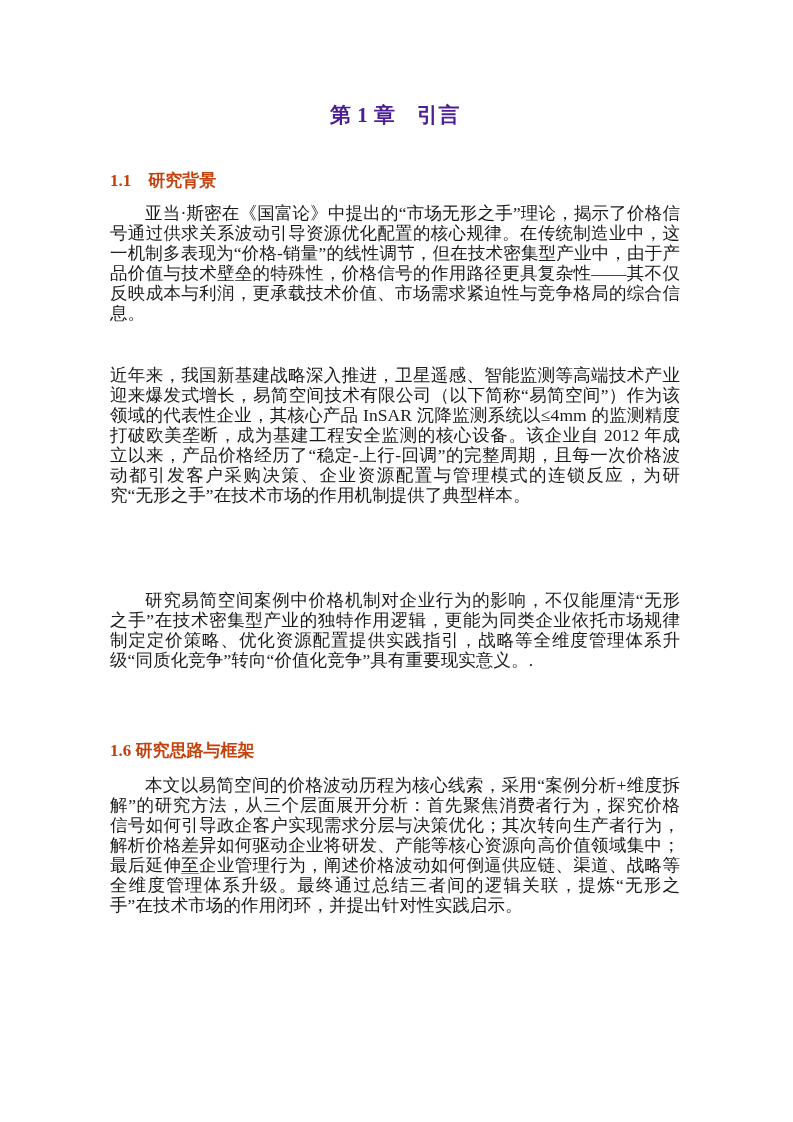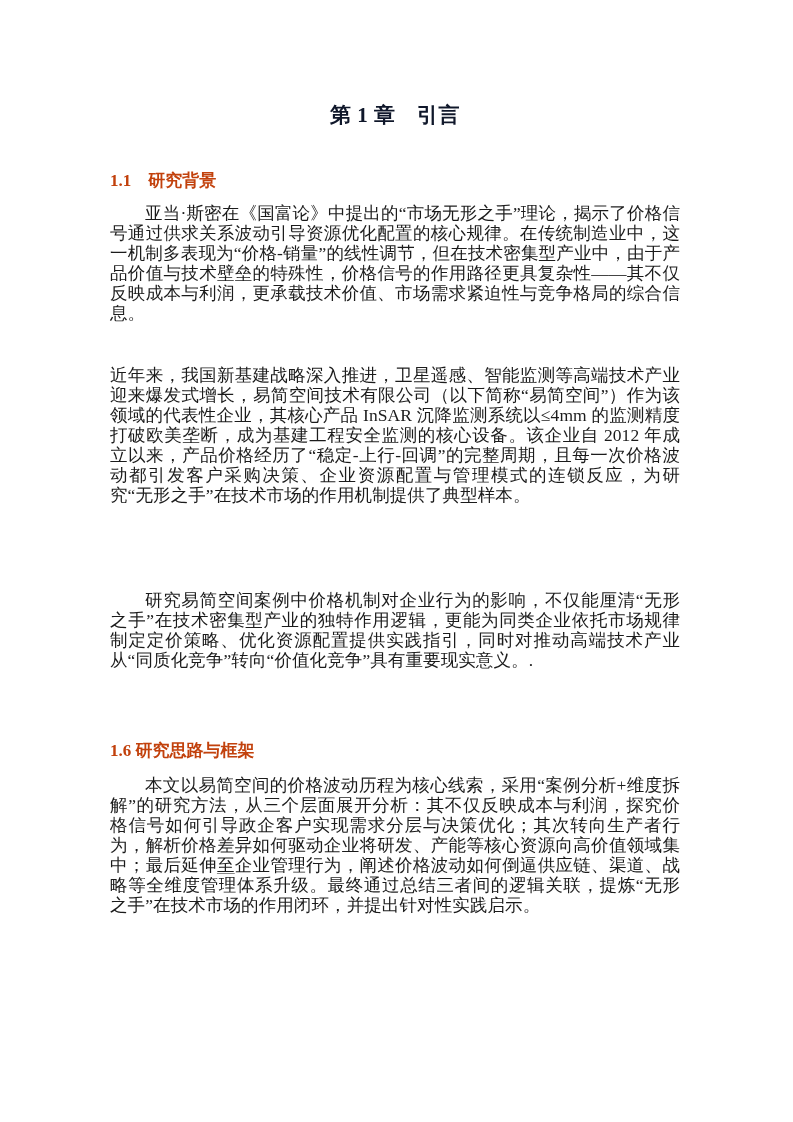--- a/index.html
+++ b/index.html
@@ -40,21 +40,21 @@
     padding: 0;
     position: absolute;
     left: 0;
     top: 100px;
     width: 570px;
     text-align: center;
     font-size: 21px;
     font-weight: bold;
     letter-spacing: 0.5px;
     line-height: 30px;
-    color: #0f172a;
+    color: #4c1d95;
     white-space: pre;
   }
 
   
   .section-heading {
     margin: 0;
     padding: 0;
     font-size: 17px;
     font-weight: bold;
     line-height: 26px;
@@ -102,25 +102,25 @@
 
     <div class="blk" style="top:203px;">
       <p class="para indent">亚当·斯密在《国富论》中提出的“市场无形之手”理论，揭示了价格信号通过供求关系波动引导资源优化配置的核心规律。在传统制造业中，这一机制多表现为“价格-销量”的线性调节，但在技术密集型产业中，由于产品价值与技术壁垒的特殊性，价格信号的作用路径更具复杂性——其不仅反映成本与利润，更承载技术价值、市场需求紧迫性与竞争格局的综合信息。</p>
     </div>
 
     <div class="blk" style="top:365px;">
       <p class="para">近年来，我国新基建战略深入推进，卫星遥感、智能监测等高端技术产业迎来爆发式增长，易简空间技术有限公司（以下简称“易简空间”）作为该领域的代表性企业，其核心产品 InSAR 沉降监测系统以≤4mm 的监测精度打破欧美垄断，成为基建工程安全监测的核心设备。该企业自 2012 年成立以来，产品价格经历了“稳定-上行-回调”的完整周期，且每一次价格波动都引发客户采购决策、企业资源配置与管理模式的连锁反应，为研究“无形之手”在技术市场的作用机制提供了典型样本。</p>
     </div>
 
     <div class="blk" style="top:590px;">
-      <p class="para indent">研究易简空间案例中价格机制对企业行为的影响，不仅能厘清“无形之手”在技术密集型产业的独特作用逻辑，更能为同类企业依托市场规律制定定价策略、优化资源配置提供实践指引，同时对推动高端技术产业从“同质化竞争”转向“价值化竞争”具有重要现实意义。.</p>
+      <p class="para indent">研究易简空间案例中价格机制对企业行为的影响，不仅能厘清“无形之手”在技术密集型产业的独特作用逻辑，更能为同类企业依托市场规律制定定价策略、优化资源配置提供实践指引，战略等全维度管理体系升级“同质化竞争”转向“价值化竞争”具有重要现实意义。.</p>
     </div>
 
     <div class="blk" style="top:738px;">
       <h2 class="section-heading">1.6 研究思路与框架</h2>
     </div>
 
     <div class="blk" style="top:775px;">
-      <p class="para indent"><span>本文以易简空间的价格波动历程为核心线索，采用“案例分析+维度拆解”的研究方法，从三个层面展开分析：其不仅反映成本与利润，探究价格信号如何引导政企客户实现需求分层与决策优化；其次转向生产者行为，解析价格差异如何驱动企业将研发、产能等核心资源向高价值领域集中；最后延伸</span><span class="mark-underline">至</span><span>企业管理行为，阐述价格波动如何倒逼供应链、渠道、战略等全维度管理体系升级。最终通过总结三者间的逻辑关联，提炼“无形之手”在技术市场的作用闭环，并提出针对性实践启示。</span></p>
+      <p class="para indent"><span>本文以易简空间的价格波动历程为核心线索，采用“案例分析+维度拆解”的研究方法，从三个层面展开分析：首先聚焦消费者行为，探究价格信号如何引导政企客户实现需求分层与决策优化；其次转向生产者行为，解析价格差异如何驱动企业将研发、产能等核心资源向高价值领域集中；最后延伸</span><span class="mark-underline">至</span><span>企业管理行为，阐述价格波动如何倒逼供应链、渠道、战略等全维度管理体系升级。最终通过总结三者间的逻辑关联，提炼“无形之手”在技术市场的作用闭环，并提出针对性实践启示。</span></p>
     </div>
 
   </div>
 </div>
 
 </body></html>

